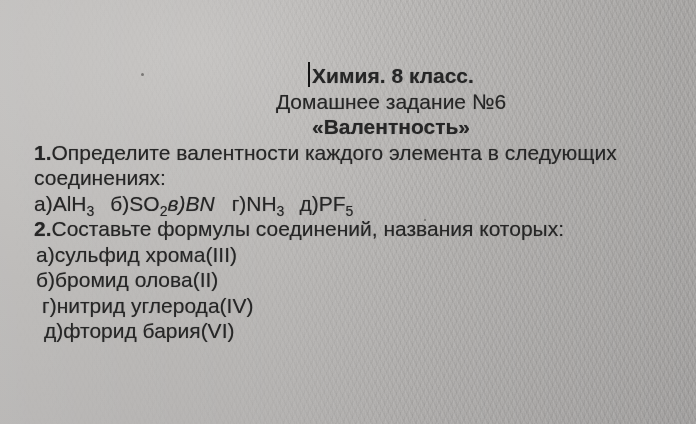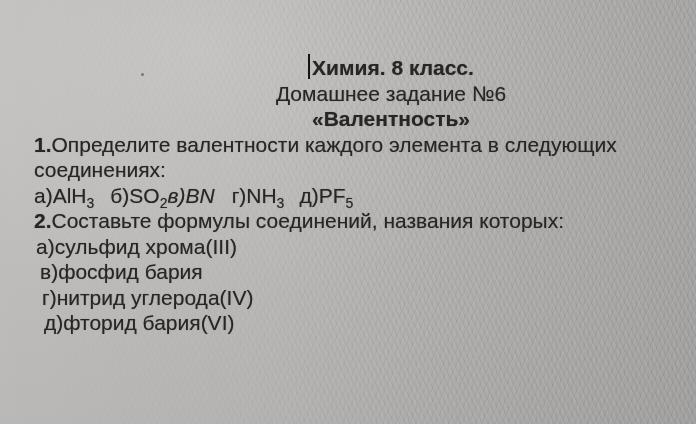--- a/index.html
+++ b/index.html
@@ -18,21 +18,21 @@
     position:absolute;inset:0;
     background:
       repeating-linear-gradient(65deg, rgba(255,255,255,0.05) 0 1px, rgba(0,0,0,0.04) 2px 3px, rgba(0,0,0,0) 3px 5px),
       repeating-linear-gradient(-65deg, rgba(255,255,255,0.04) 0 1px, rgba(0,0,0,0.035) 2px 3px, rgba(0,0,0,0) 3px 6px),
       repeating-linear-gradient(90deg, rgba(0,0,0,0.02) 0 1px, rgba(255,255,255,0.03) 1px 2px, rgba(0,0,0,0) 2px 4px);
     -webkit-mask-image:linear-gradient(90deg, transparent 0%, rgba(0,0,0,.25) 30%, rgba(0,0,0,.85) 58%, #000 100%);
     mask-image:linear-gradient(90deg, transparent 0%, rgba(0,0,0,.25) 30%, rgba(0,0,0,.85) 58%, #000 100%);
     pointer-events:none;
   }
   .doc{
-    position:absolute;left:0;top:0;width:696px;box-sizing:border-box;
+    position:absolute;left:0;top:8px;width:696px;box-sizing:border-box;
     padding:54px 28px 0 34px;
     color:#262626;
     font-size:21px;line-height:25.5px;
     filter:blur(0.3px);
     text-shadow:0 0 1px rgba(35,35,35,0.45);
   }
   .title-block{ text-align:center; transform:translateX(40px); }
   .t-line{ white-space:nowrap; }
   .bold{ font-weight:bold; }
   .caret{
@@ -73,18 +73,18 @@
     <div class="body-line"><span class="bold">1.</span><span>Определите валентности каждого элемента в следующих</span></div>
     <div class="body-line">соединениях:</div>
 
     <div class="body-line formula-line">
       <span class="f-item"><span>а)AlH</span><sub class="f-sub">3</sub></span><span class="f-item"><span>б)SO</span><sub class="f-sub">2</sub></span><span class="f-item"><span>в)BN</span><sub class="f-sub"></sub></span><span class="f-item"><span>г)NH</span><sub class="f-sub">3</sub></span><span class="f-item"><span>д)PF</span><sub class="f-sub">5</sub></span>
     </div>
 
     <div class="body-line"><span class="bold">2.</span><span>Составьте формулы соединений, названия которых:</span></div>
 
     <div class="body-line ind-1">а)сульфид хрома(III)</div>
-    <div class="body-line ind-2">в)фосфид бария</div>
+    <div class="body-line ind-1">б)бромид олова(II)</div>
     <div class="body-line ind-3">г)нитрид углерода(IV)</div>
     <div class="body-line ind-4">д)фторид бария(VI)</div>
 
   </div>
 </div>
 
 </body></html>

